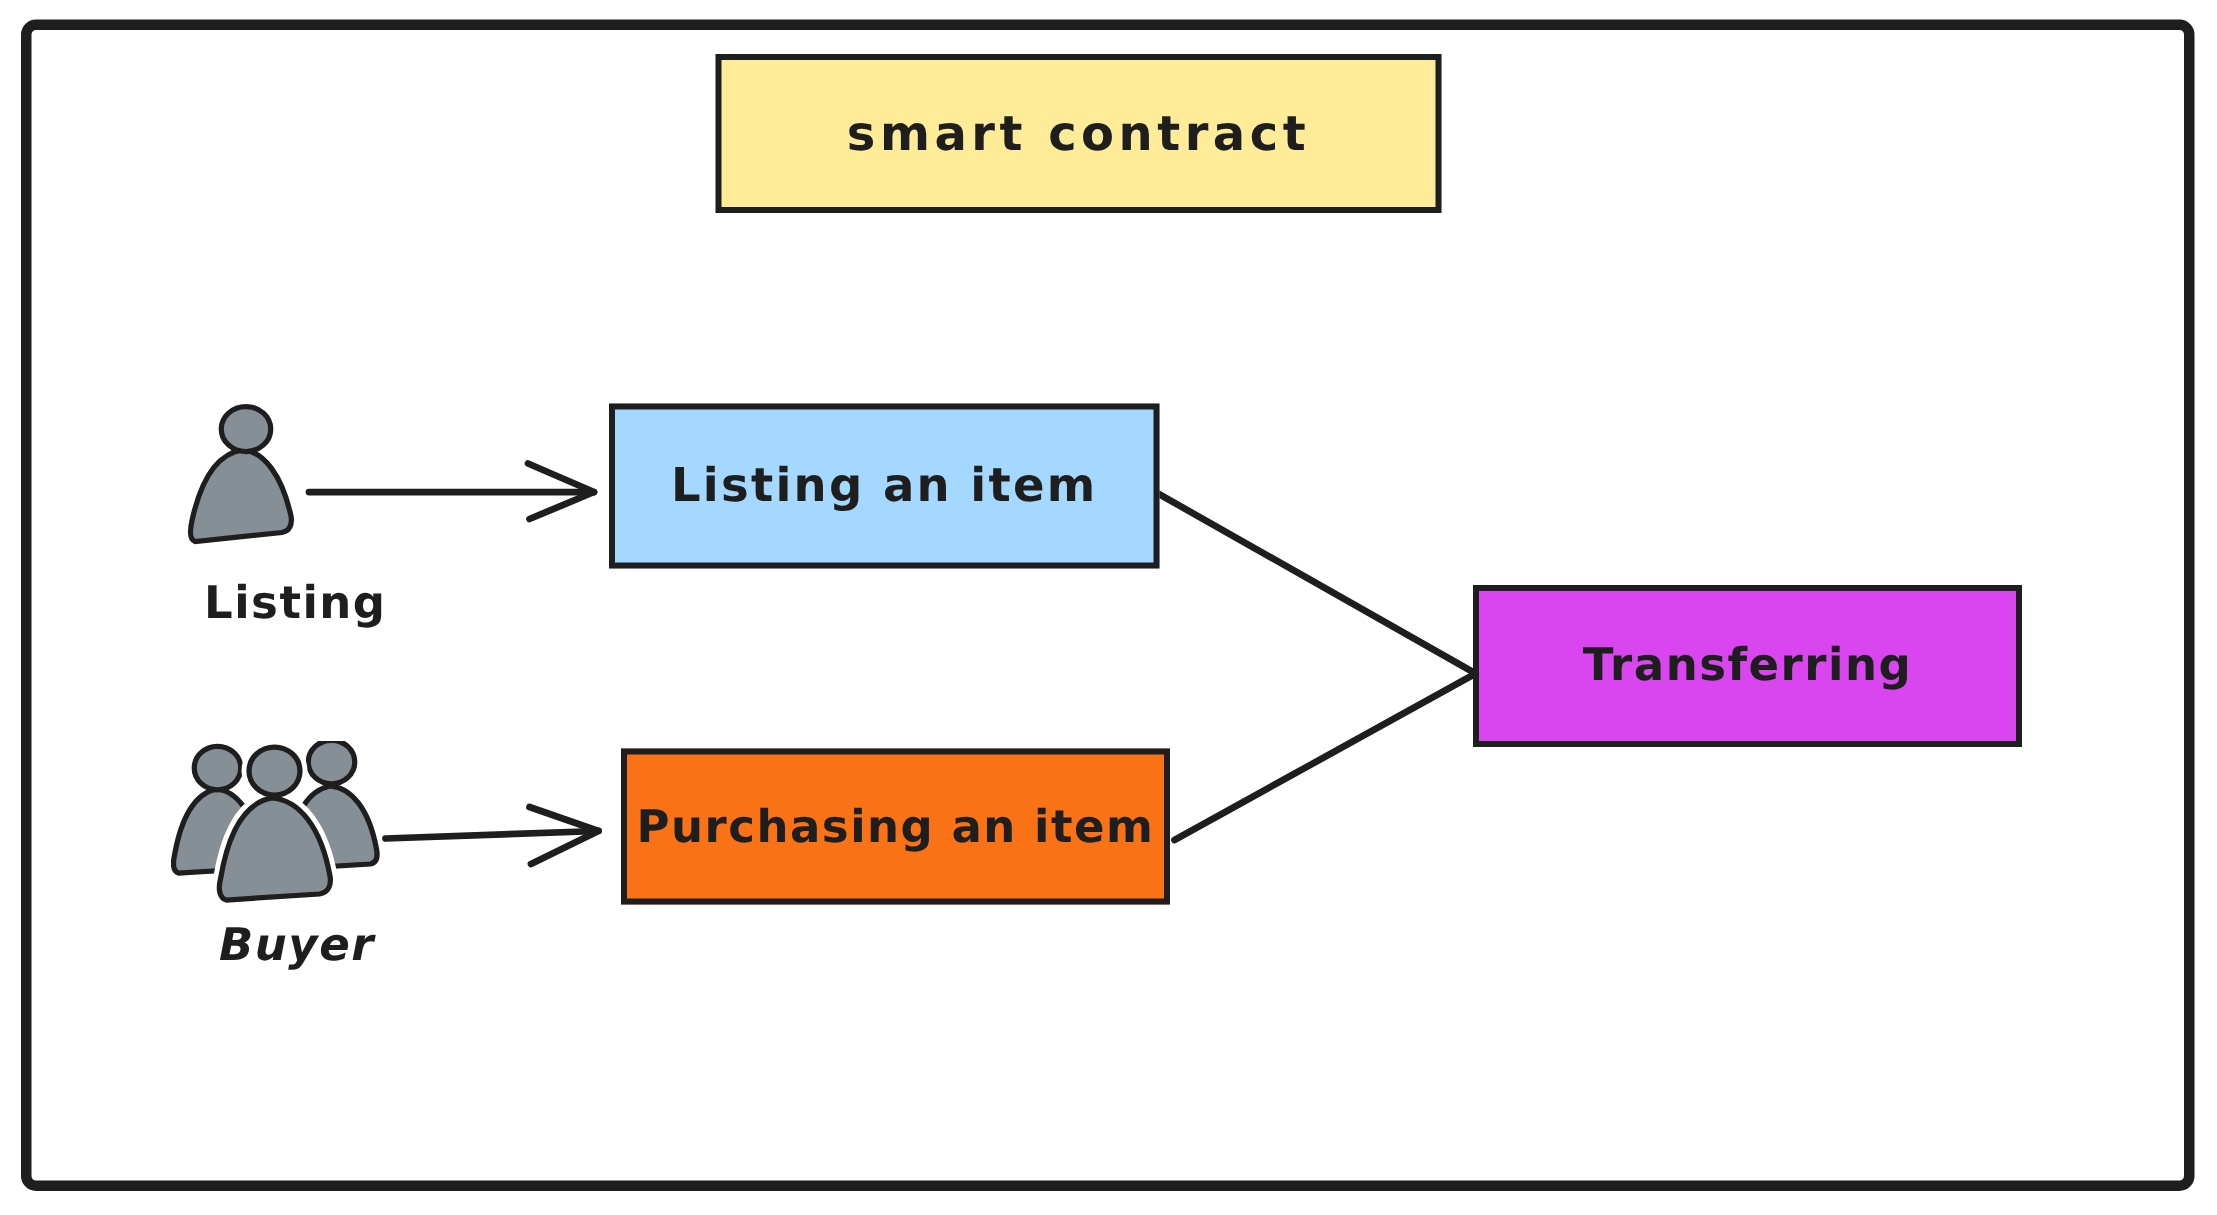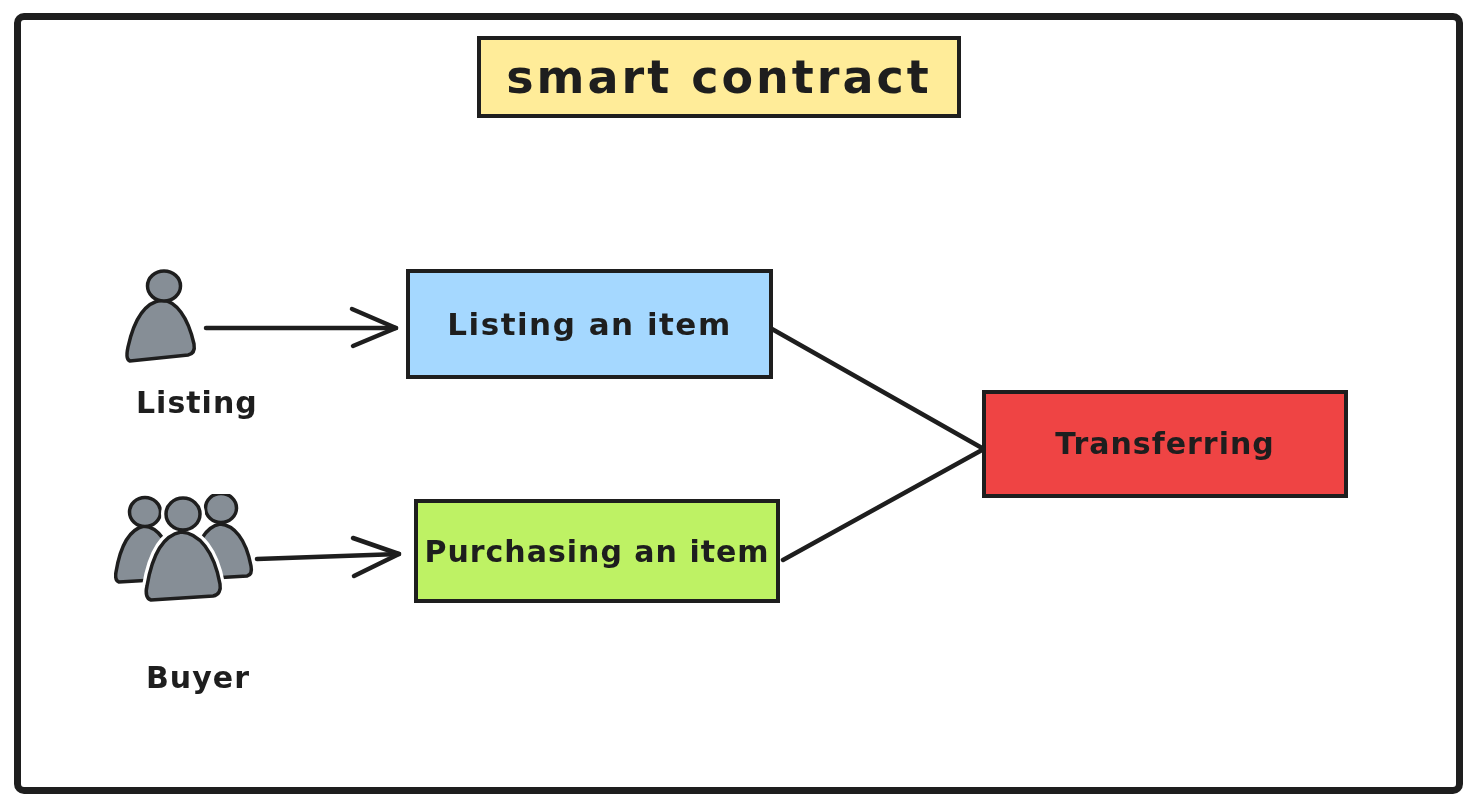--- a/index.html
+++ b/index.html
@@ -18,31 +18,31 @@
   }
   .frame{
     position:absolute;left:14px;top:13px;width:1449px;height:781px;
     border:7px solid var(--stroke);border-radius:10px;
   }
   .node{
     position:absolute;border:4px solid var(--stroke);
     display:flex;align-items:center;justify-content:center;
     font-weight:600;white-space:nowrap;
   }
-  .title-box{left:477px;top:36px;width:484px;height:82px;font-size:46px;letter-spacing:3px;border-width:4px;}
+  .title-box{left:477px;top:36px;width:484px;height:106px;font-size:32px;letter-spacing:3px;border-width:4px;}
   .listing-box{left:406px;top:269px;width:367px;height:110px;font-size:31px;letter-spacing:1.5px;}
   .purchasing-box{left:414px;top:499px;width:366px;height:104px;font-size:30px;letter-spacing:1px;}
   .transferring-box{left:982px;top:390px;width:366px;height:108px;font-size:30px;letter-spacing:1px;}
   .transferring-box .lines{text-align:left;line-height:40px;}
   .actor-icon{position:absolute;}
   .seller-icon-pos{left:122px;top:269px;}
   .buyer-icon-pos{left:114px;top:494px;}
   .actor-label{position:absolute;font-size:30px;font-weight:600;letter-spacing:1px;}
   .seller-label-pos{left:136px;top:385px;}
-  .buyer-label-pos{left:146px;top:660px;}
+  .buyer-label-pos{left:146px;top:613px;font-style:italic;}
   .connectors{position:absolute;left:0;top:0;width:1478px;height:810px;pointer-events:none;}
   .connectors path{stroke:var(--stroke);stroke-width:4.5;fill:none;stroke-linecap:round;stroke-linejoin:round;}
   .person-shape{fill:var(--gray);stroke:var(--stroke);stroke-width:3.5;}
   .person-halo{fill:var(--gray);stroke:#ffffff;stroke-width:10;}
 </style>
 </head>
 <body>
 
 <div class="canvas">
 
@@ -87,23 +87,23 @@
     <ellipse class="person-halo" cx="69" cy="20" rx="17" ry="16"></ellipse>
     <path class="person-shape" d="M 67,38 C 51,41 39,56 33,92 C 31,100 33,105 37,106 L 99,102 C 105,101 107,96 106,90 C 100,57 85,39 67,38 Z"></path>
     <ellipse class="person-shape" cx="69" cy="20" rx="17" ry="16"></ellipse>
   </svg>
   <div class="actor-label buyer-label-pos">Buyer</div>
 
   <div class="node listing-box" style="background-color: rgb(165, 216, 255);">
     <span>Listing an item</span>
   </div>
 
-  <div class="node purchasing-box" style="background-color: #bef264;">
+  <div class="node purchasing-box" style="background-color: #f97316;">
     <span>Purchasing an item</span>
   </div>
 
-  <div class="node transferring-box" style="background-color: #ef4444; align-items: center;">
+  <div class="node transferring-box" style="background-color: #d946ef; align-items: center;">
     <div class="lines">
       <div>Transferring</div>
     </div>
   </div>
 
 </div>
 
 </body></html>

